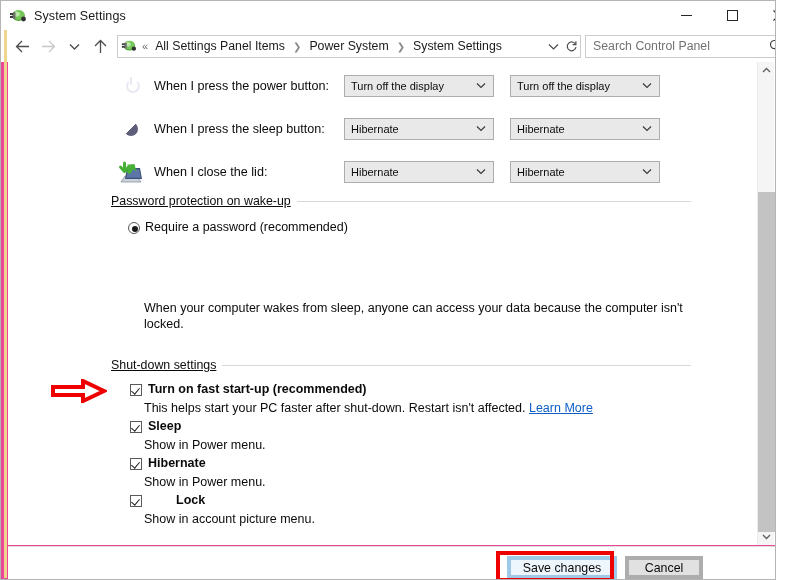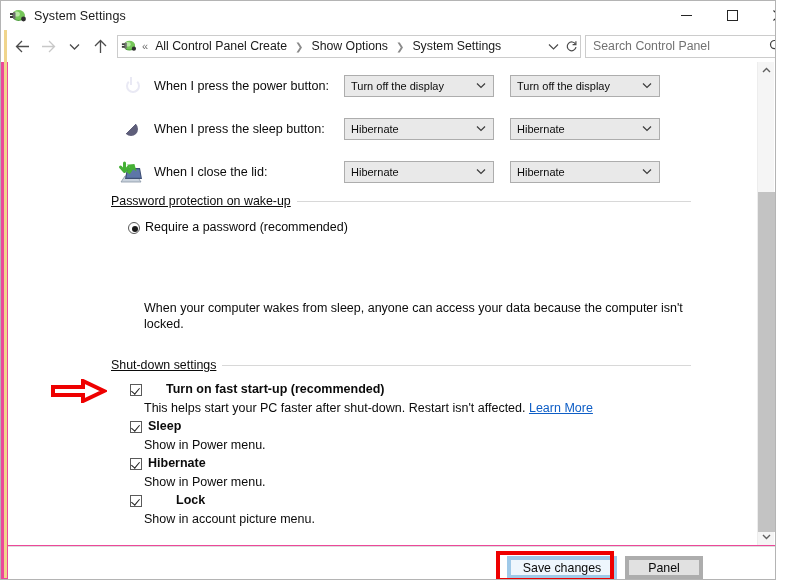--- a/index.html
+++ b/index.html
@@ -351,23 +351,23 @@
           <ellipse cx="9.5" cy="9" rx="6.2" ry="5" fill="#4e9e3e"></ellipse>
           <ellipse cx="9.5" cy="8" rx="6.2" ry="5" fill="#76c75a"></ellipse>
           <ellipse cx="7.5" cy="7" rx="3.4" ry="2.6" fill="#b9e8a4"></ellipse>
           <rect x="1" y="6" width="4" height="2" fill="#3b3b3b"></rect>
           <rect x="1" y="9" width="4" height="2" fill="#3b3b3b"></rect>
           <rect x="4" y="5" width="2.5" height="7" rx="1" fill="#6f6f6f"></rect>
           <circle cx="14.5" cy="12" r="2.4" fill="#2f2f2f"></circle>
         </svg>
       </span>
       <span class="crumb-sep-dbl">«</span>
-      <span class="crumb">All Control Panel Create</span>
+      <span class="crumb">All Settings Panel Items</span>
       <span class="crumb-sep">❯</span>
-      <span class="crumb">Show Options</span>
+      <span class="crumb">Power System</span>
       <span class="crumb-sep">❯</span>
       <span class="crumb">System Settings</span>
       <span id="addr-dropdown">
         <svg width="11" height="9" viewBox="0 0 11 9">
             <path d="M1 2.5 L5.5 7 L10 2.5" stroke="#4c4c4c" stroke-width="1.2" fill="none"></path>
           </svg>
       </span>
       <span id="addr-refresh">
         <svg width="13" height="13" viewBox="0 0 13 13">
           <path d="M10.5 4.2 A4.4 4.4 0 1 0 11 7.2" stroke="#4c4c4c" stroke-width="1.2" fill="none"></path>
@@ -477,21 +477,21 @@
         <span class="radio-label">Require a password (recommended)</span>
       </div>
 
       <div class="desc" style="top:238px;">When your computer wakes from sleep, anyone can access your data because the computer isn't locked.</div>
 
       <div class="group-head" style="top:296px;">
         <span class="gtext">Shut-down settings</span>
         <span class="gline"></span>
       </div>
 
-      <div class="cb-row" style="top:320px;gap:18px;">
+      <div class="cb-row" style="top:320px;">
         <span class="checkbox on"></span>
         <span class="cb-label">Turn on fast start-up (recommended)</span>
       </div>
       <div class="desc" style="top:338px;">
         <span>This helps start your PC faster after shut-down. Restart isn't affected. </span><a class="link">Learn More</a>
       </div>
 
       <div class="cb-row" style="top:357px;">
         <span class="checkbox on"></span>
         <span class="cb-label">Sleep</span>
@@ -522,21 +522,21 @@
     <div id="sb-thumb"></div>
     <div class="sb-arrow" id="sb-down">
       <svg width="9" height="7" viewBox="0 0 9 7">
           <path d="M1 2 L4.5 5.5 L8 2" stroke="#606060" stroke-width="1.4" fill="none"></path>
         </svg>
     </div>
   </div>
 
   <div id="bottombar">
     <div class="btn" id="btn-save">Save changes</div>
-    <div class="btn" id="btn-cancel">Panel</div>
+    <div class="btn" id="btn-cancel">Cancel</div>
   </div>
 
   <div id="save-highlight"></div>
   <div id="red-arrow">
     <svg width="56" height="24" viewBox="0 0 56 24">
       <path d="M2 8 L32 8 L32 2 L53 12 L32 22 L32 16 L2 16 Z" fill="#ffffff" stroke="#ee0000" stroke-width="4" stroke-linejoin="miter"></path>
     </svg>
   </div>
 
 </div>

